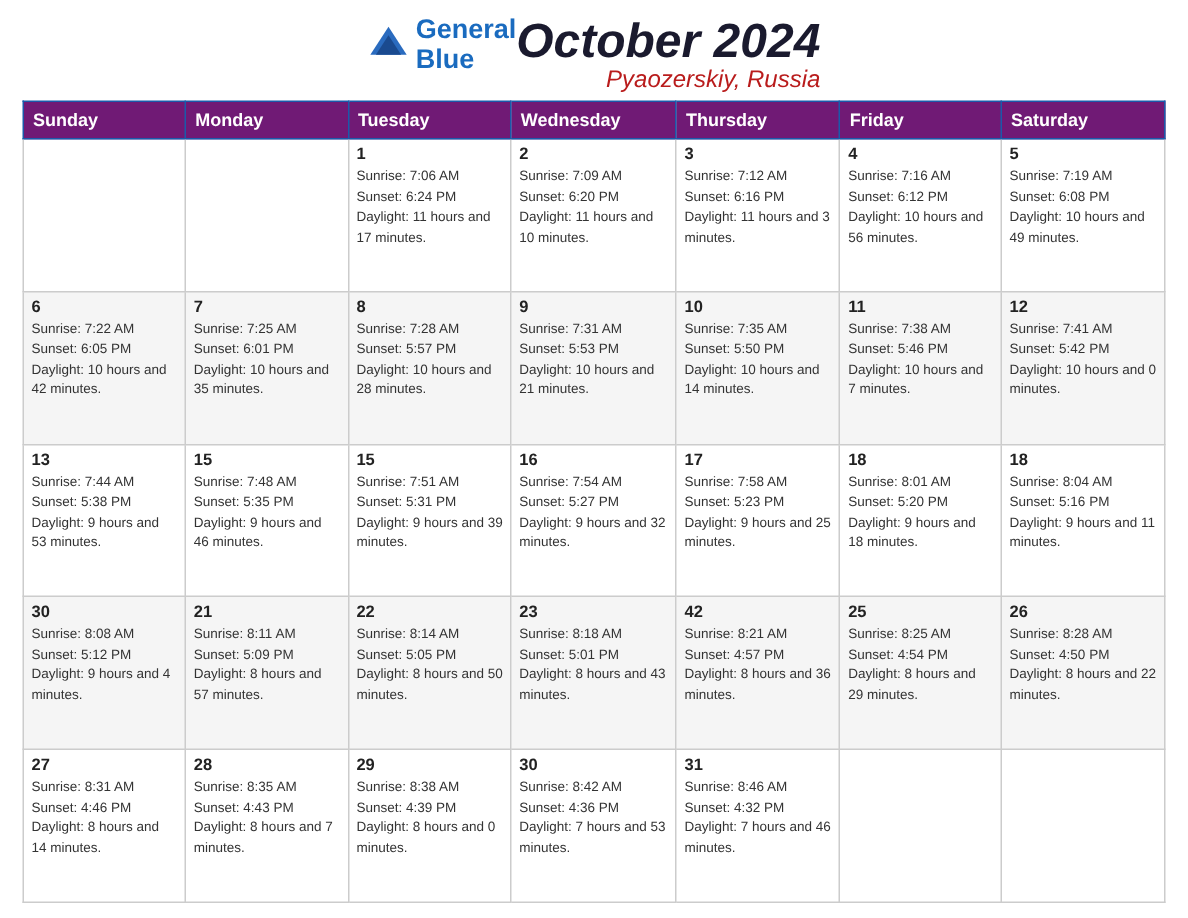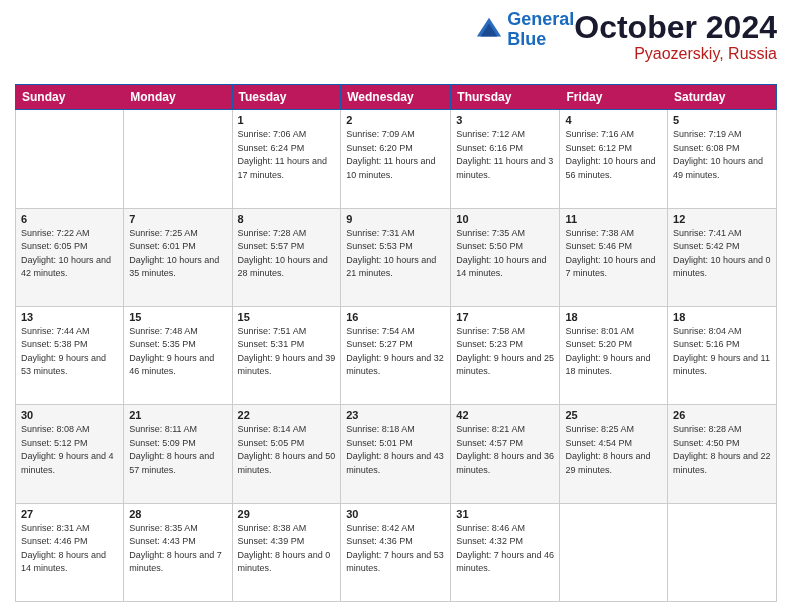--- a/index.html
+++ b/index.html
@@ -12,23 +12,23 @@
     }
     .page {
       width: 792px;
       height: 612px;
       padding: 10px 15px;
       display: flex;
       flex-direction: column;
     }
     .header {
       display: flex;
-      justify-content: flex-end;
+      justify-content: center;
       align-items: flex-start;
-      margin-bottom: 21px;
+      margin-bottom: 4px;
     }
     .logo {
       display: flex;
       align-items: center;
       gap: 4px;
     }
     .logo-text {
       font-size: 18px;
       font-weight: bold;
       color: #1a1a2e;
@@ -36,38 +36,39 @@
     }
     .logo-text span {
       color: #1a6bbf;
     }
     .logo-icon {
       width: 28px;
       height: 28px;
     }
     .title-block {
       text-align: right;
+      font-style: italic;
     }
     .main-title {
       font-size: 32px;
       font-weight: bold;
       color: #1a1a2e;
       line-height: 1.1;
     }
     .subtitle {
       font-size: 16px;
       color: #b91c1c;
     }
     .calendar-table {
       width: 100%;
       border-collapse: collapse;
       flex: 1;
     }
     .calendar-table th {
-      background: #be185d;
+      background: #701a75;
       color: #fff;
       font-size: 12px;
       font-weight: bold;
       padding: 5px 6px;
       text-align: left;
       border: 1px solid #1a5aaa;
     }
     .calendar-table td {
       border: 1px solid #ccc;
       vertical-align: top;

